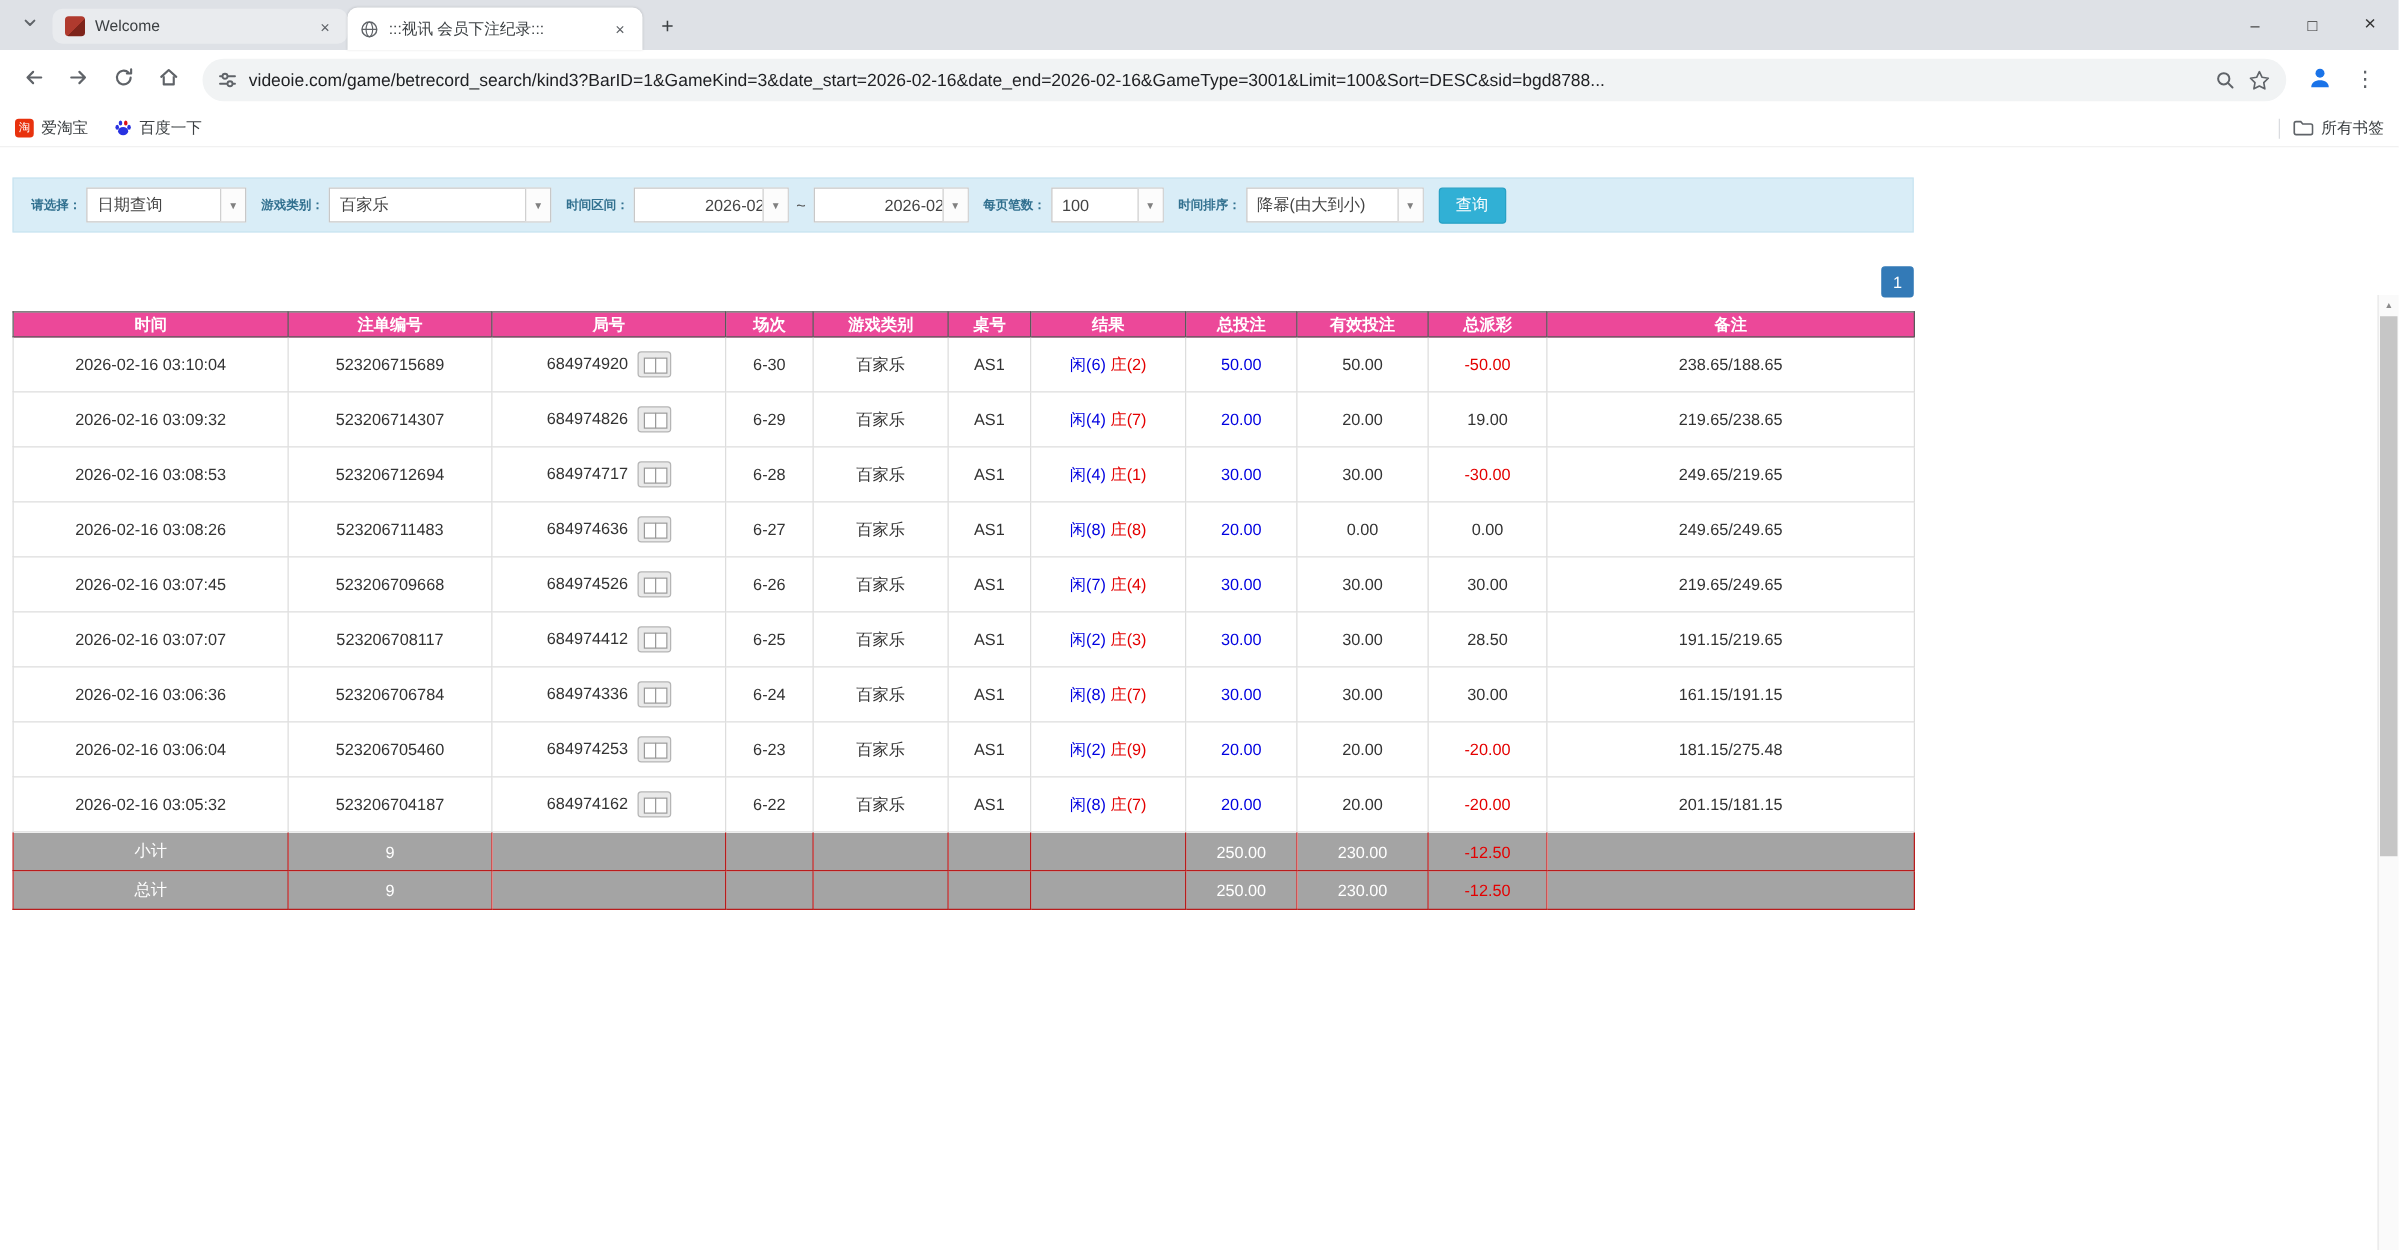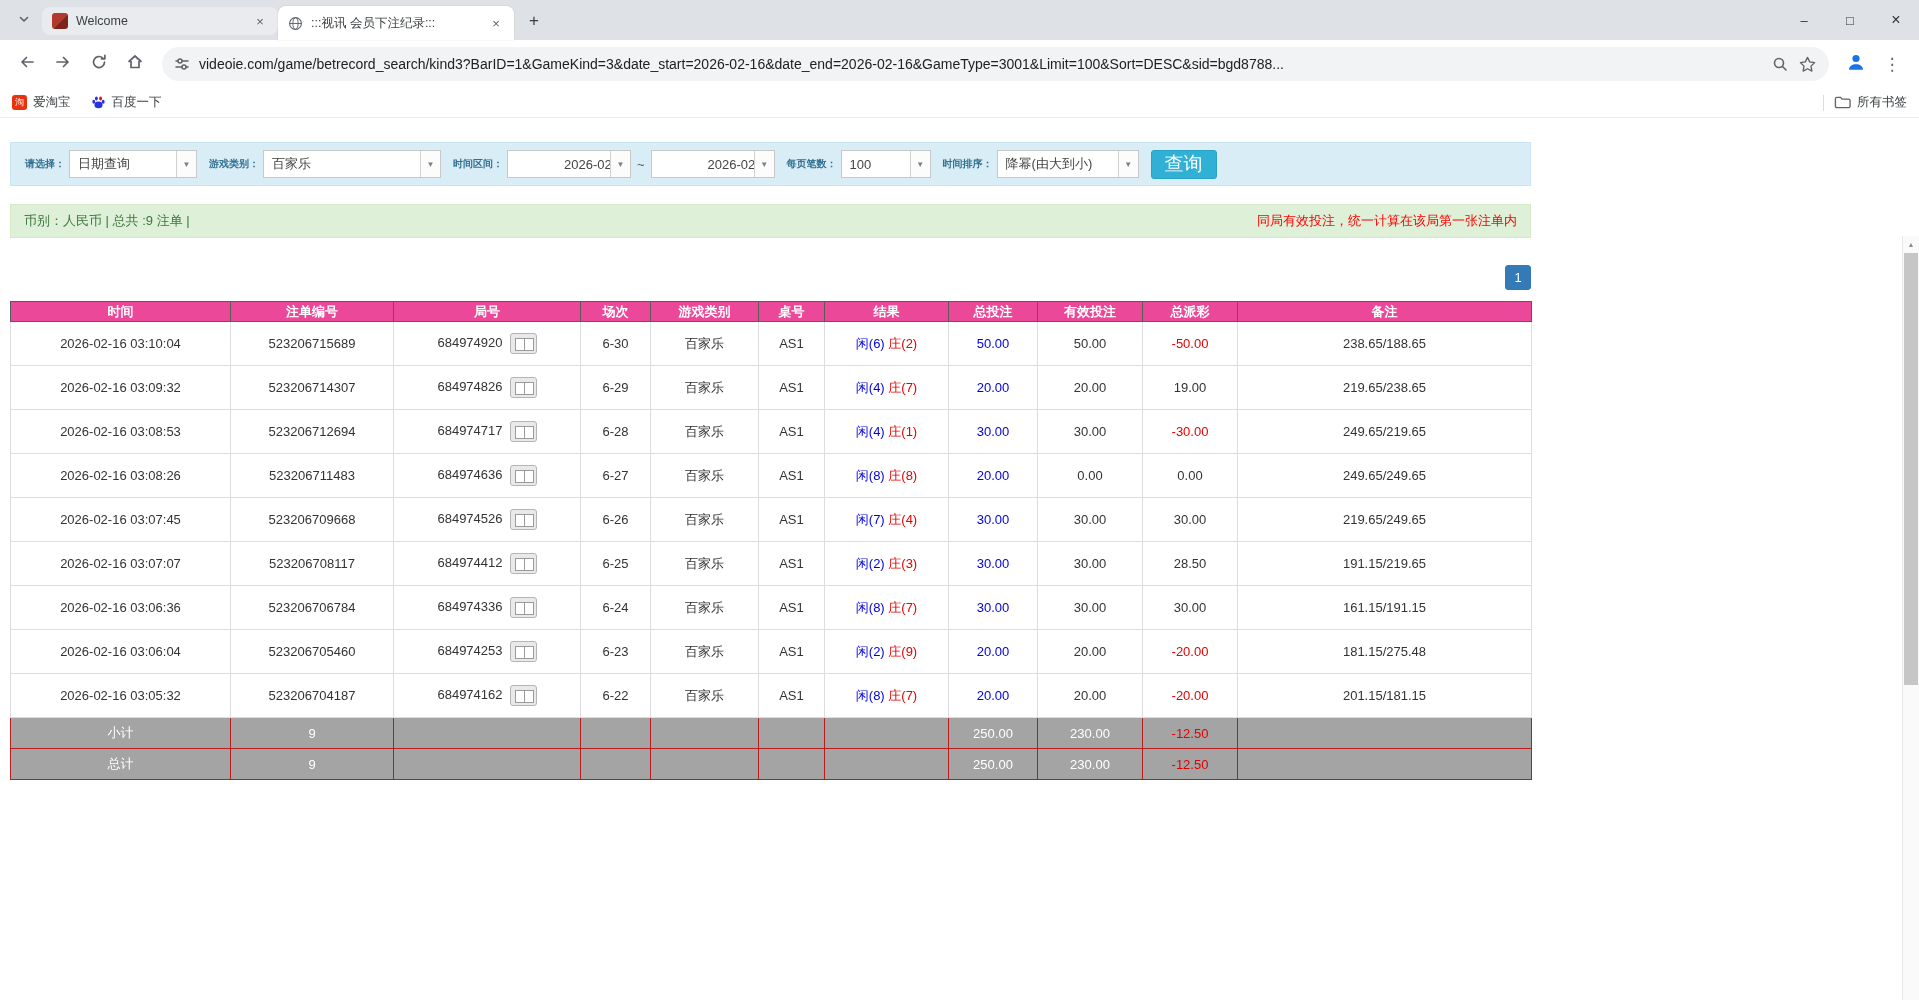--- a/index.html
+++ b/index.html
@@ -41,21 +41,21 @@
 
   .filterbar { width:1521px; height:44px; background:#d9edf7; border:1px solid #c9e4f1; display:flex; align-items:center; padding:0 12px; }
   .filter-label { color:#31708f; font-weight:bold; font-size:10px; margin:0 4px 0 12px; white-space:nowrap; }
   .filter-label.first { margin-left:2px; }
   .select { background:#fff; border:1px solid #c8c8c8; height:28px; display:flex; align-items:stretch; font-size:13px; color:#444; }
   .select .val { display:flex; align-items:center; padding:0 8px; flex:1; white-space:nowrap; overflow:hidden; }
   .select .arrow { width:20px; border-left:1px solid #d0d0d0; display:flex; align-items:center; justify-content:center; color:#808080; font-size:8px; background:#fcfcfc; }
   .sel-query { width:128px; } .sel-game { width:178px; } .sel-date { width:124px;padding-left:48px; }
   .sel-size { width:90px; } .sel-sort { width:142px; }
   .tilde { color:#555; font-size:13px; margin:0 6px; }
-  .btn-query { background:#31b0d5; border:1px solid #28a1c5; color:#fff; height:29px; padding:0 13px; font-size:19px; border-radius:3px; margin-left:12px; cursor:pointer; }
+  .btn-query { background:#31b0d5; border:1px solid #28a1c5; color:#fff; height:29px; padding:0 13px; font-size:13px; border-radius:3px; margin-left:12px; cursor:pointer; }
 
   .alertbar { width:1521px; height:34px; margin-top:18px; background:#dff0d8; border:1px solid #d6e9c6; display:flex; align-items:center; padding:0 13px; font-size:13px; color:#3c763d; }
   .alert-notice { margin-left:auto; color:#ff0000; }
 
   .pager { width:1521px; display:flex; justify-content:flex-end; margin-top:27px; }
   .page-btn { min-width:26px; height:25px; background:#337ab7; border:1px solid #337ab7; color:#fff; display:flex; align-items:center; justify-content:center; font-size:13px; border-radius:3px; }
 
   table.bet-table { width:1521px; margin-top:11px; border-collapse:collapse; table-layout:fixed; font-size:13px; color:#333; }
   .bet-table th { background:#ec4899; color:#fff; height:20px; font-weight:bold; border:1px solid #5a5a5a; font-size:13px; }
   .bet-table td { height:44px; text-align:center; border:1px solid #ddd; background:#fff; overflow:hidden; white-space:nowrap; }
@@ -235,24 +235,20 @@
 
       <span class="filter-label">时间排序：</span>
       <div class="select sel-sort">
         <span class="val">降幂(由大到小)</span>
         <span class="arrow">▼</span>
       </div>
 
       <button class="btn-query">查询</button>
     </div>
 
-    <div class="alertbar">
-      <span>币别：人民币 | 总共 :9 注单 |</span>
-      <span class="alert-notice">同局有效投注，统一计算在该局第一张注单内</span>
-    </div>
 
     <div class="pager">
       <div class="page-btn">1</div>
     </div>
 
     <table class="bet-table">
       <colgroup>
         <col style="width:220px">
           <col style="width:163px">
           <col style="width:187px">

